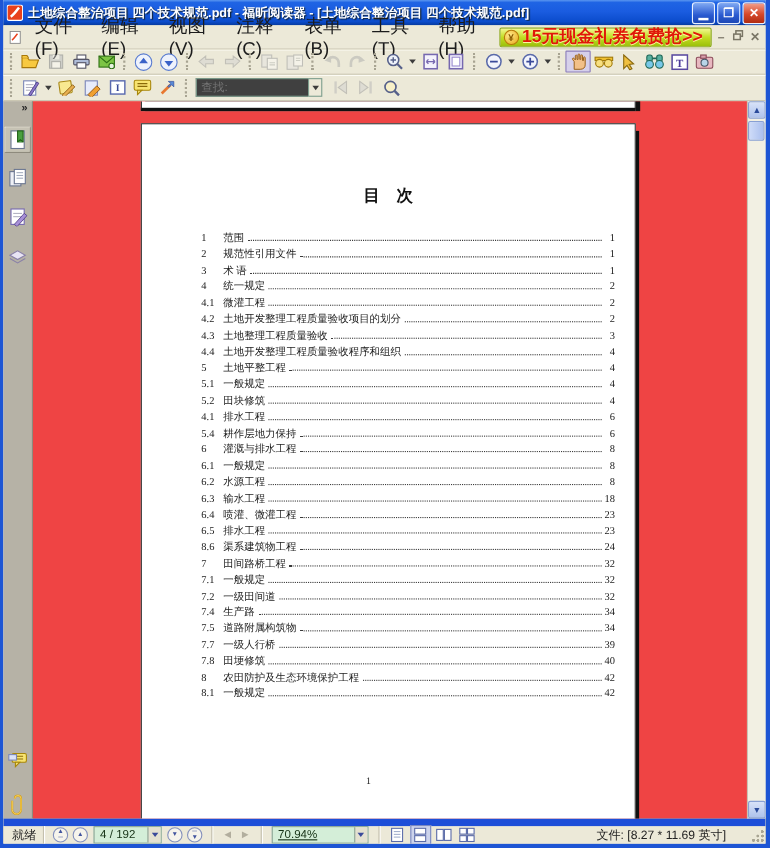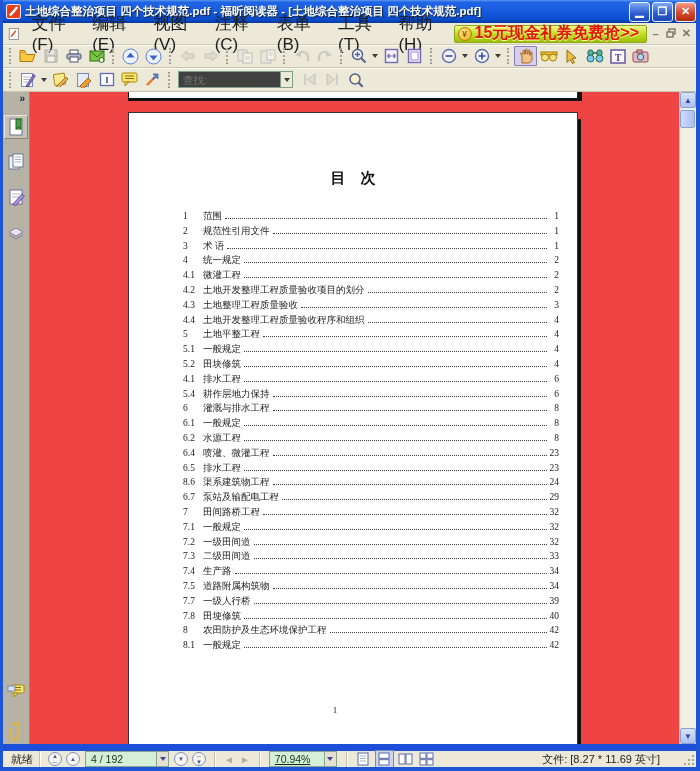--- a/index.html
+++ b/index.html
@@ -496,66 +496,60 @@
               <span class="leader"></span>
               <span class="toc-page">8</span>
             </div>
             <div class="toc-row">
               <span class="toc-num">6.2</span>
               <span class="toc-label">水源工程</span>
               <span class="leader"></span>
               <span class="toc-page">8</span>
             </div>
             <div class="toc-row">
+              <span class="toc-num">6.3</span>
+              <span class="toc-label">输水工程</span>
+              <span class="leader"></span>
+              <span class="toc-page">18</span>
+            </div>
+            <div class="toc-row">
               <span class="toc-num">6.4</span>
               <span class="toc-label">喷灌、微灌工程</span>
               <span class="leader"></span>
               <span class="toc-page">23</span>
             </div>
             <div class="toc-row">
               <span class="toc-num">6.5</span>
               <span class="toc-label">排水工程</span>
               <span class="leader"></span>
               <span class="toc-page">23</span>
             </div>
             <div class="toc-row">
               <span class="toc-num">8.6</span>
               <span class="toc-label">渠系建筑物工程</span>
               <span class="leader"></span>
               <span class="toc-page">24</span>
             </div>
             <div class="toc-row">
-              <span class="toc-num">6.7</span>
-              <span class="toc-label">泵站及输配电工程</span>
-              <span class="leader"></span>
-              <span class="toc-page">29</span>
-            </div>
-            <div class="toc-row">
               <span class="toc-num">7</span>
               <span class="toc-label">田间路桥工程</span>
               <span class="leader"></span>
               <span class="toc-page">32</span>
             </div>
             <div class="toc-row">
               <span class="toc-num">7.1</span>
               <span class="toc-label">一般规定</span>
               <span class="leader"></span>
               <span class="toc-page">32</span>
             </div>
             <div class="toc-row">
               <span class="toc-num">7.2</span>
               <span class="toc-label">一级田间道</span>
               <span class="leader"></span>
               <span class="toc-page">32</span>
-            </div>
-            <div class="toc-row">
-              <span class="toc-num">7.3</span>
-              <span class="toc-label">二级田间道</span>
-              <span class="leader"></span>
-              <span class="toc-page">33</span>
             </div>
             <div class="toc-row">
               <span class="toc-num">7.4</span>
               <span class="toc-label">生产路</span>
               <span class="leader"></span>
               <span class="toc-page">34</span>
             </div>
             <div class="toc-row">
               <span class="toc-num">7.5</span>
               <span class="toc-label">道路附属构筑物</span>
@@ -598,33 +592,33 @@
         </span>
       <span class="sbtn">▼</span>
     </div>
   </div>
 
   <div class="statusbar">
     <span>就绪</span>
     <span class="ssep"></span>
     <span class="cbtn">▲<br>─</span>
     <span class="cbtn">▲</span>
-    <span class="greenbox" style="width:84px;">
+    <span class="greenbox" style="width:62px;">
       <span>4 / 192</span>
       <span class="cb">
           <span class="caret" style="margin:0;border-top-color:#3a4a9a;"></span>
         </span>
     </span>
     <span class="cbtn">▼</span>
     <span class="cbtn">─<br>▼</span>
     <span class="ssep"></span>
     <span class="navarrow">◄</span>
     <span class="navarrow">►</span>
     <span class="ssep"></span>
-    <span class="greenbox" style="width:68px;text-decoration:underline;">
+    <span class="greenbox" style="width:88px;text-decoration:underline;">
       <span>70.94%</span>
       <span class="cb">
           <span class="caret" style="margin:0;border-top-color:#3a4a9a;"></span>
         </span>
     </span>
     <span class="ssep"></span>
     <span class="laybtn">
         <svg width="12" height="14" viewBox="0 0 12 14">
           <rect x="1" y="1" width="10" height="12" fill="#fff" stroke="#5a6aa8"></rect>
           <path d="M3 4 h6 M3 6.5 h6 M3 9 h6" stroke="#9aa8c8" stroke-width=".9"></path>

